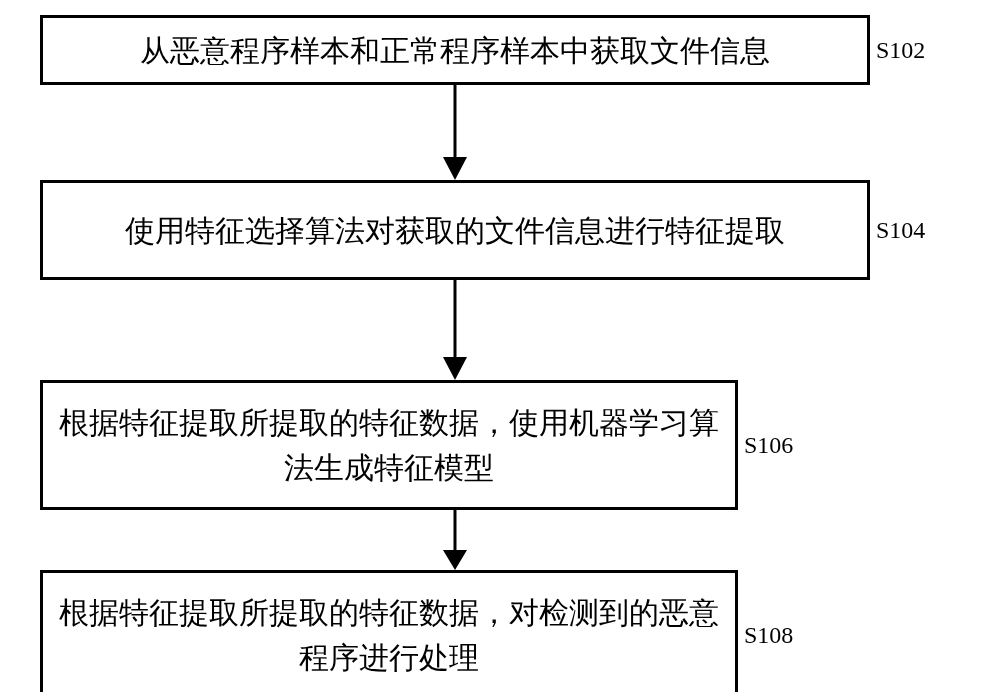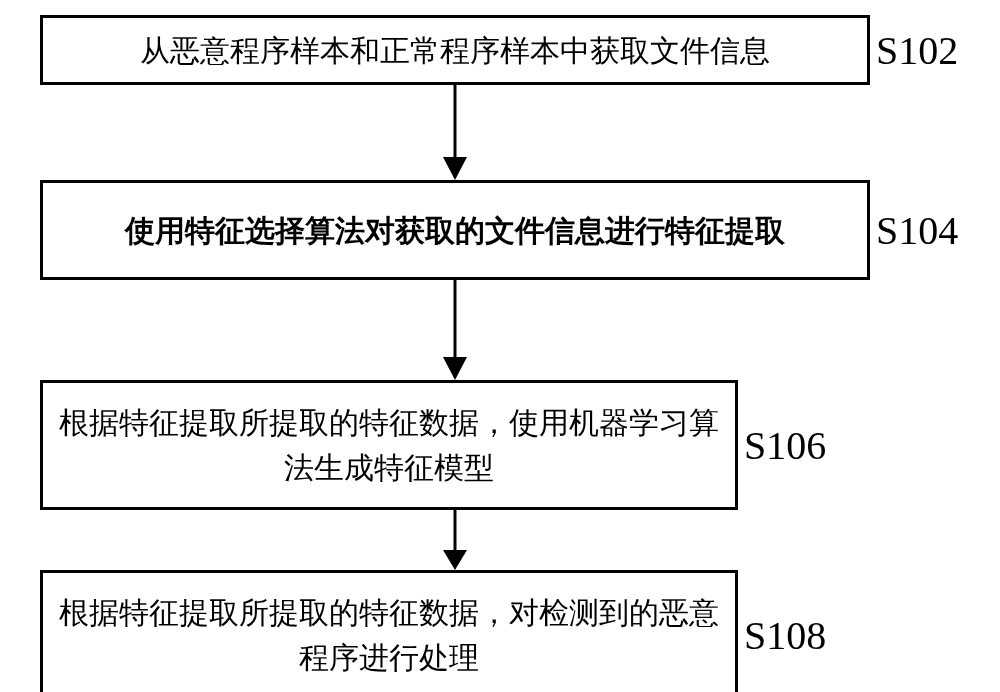--- a/index.html
+++ b/index.html
@@ -28,25 +28,25 @@
     background: #fff;
     display: flex;
     align-items: center;
     justify-content: center;
     text-align: center;
     font-size: 30px;
     line-height: 1.5;
     padding: 10px 10px;
   }
   .box.small { width: 830px; height: 70px; }
-  .box.mid   { width: 830px; height: 100px; font-weight: bold; }
+  .box.mid   { width: 830px; height: 100px; }
   .box.big   { width: 698px; height: 130px; }
 
   .label {
-    font-size: 40px;
+    font-size: 24px;
     margin-left: 6px;
     white-space: nowrap;
   }
 
   .arrow-wrap {
     width: 830px;
     margin-left: 40px;
     display: flex;
     justify-content: center;
     align-items: center;

